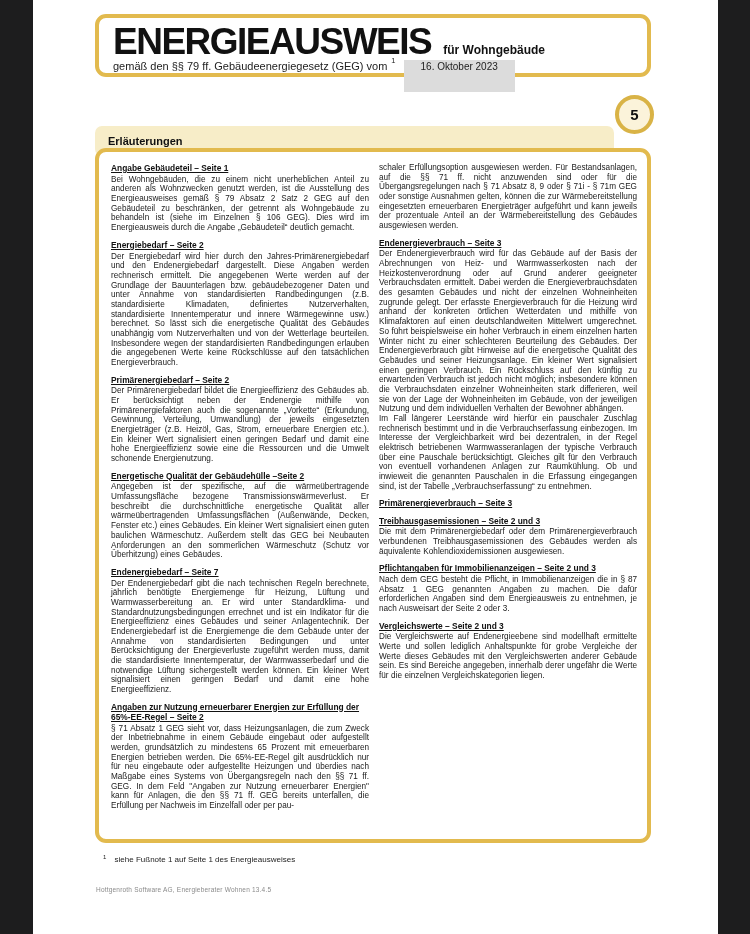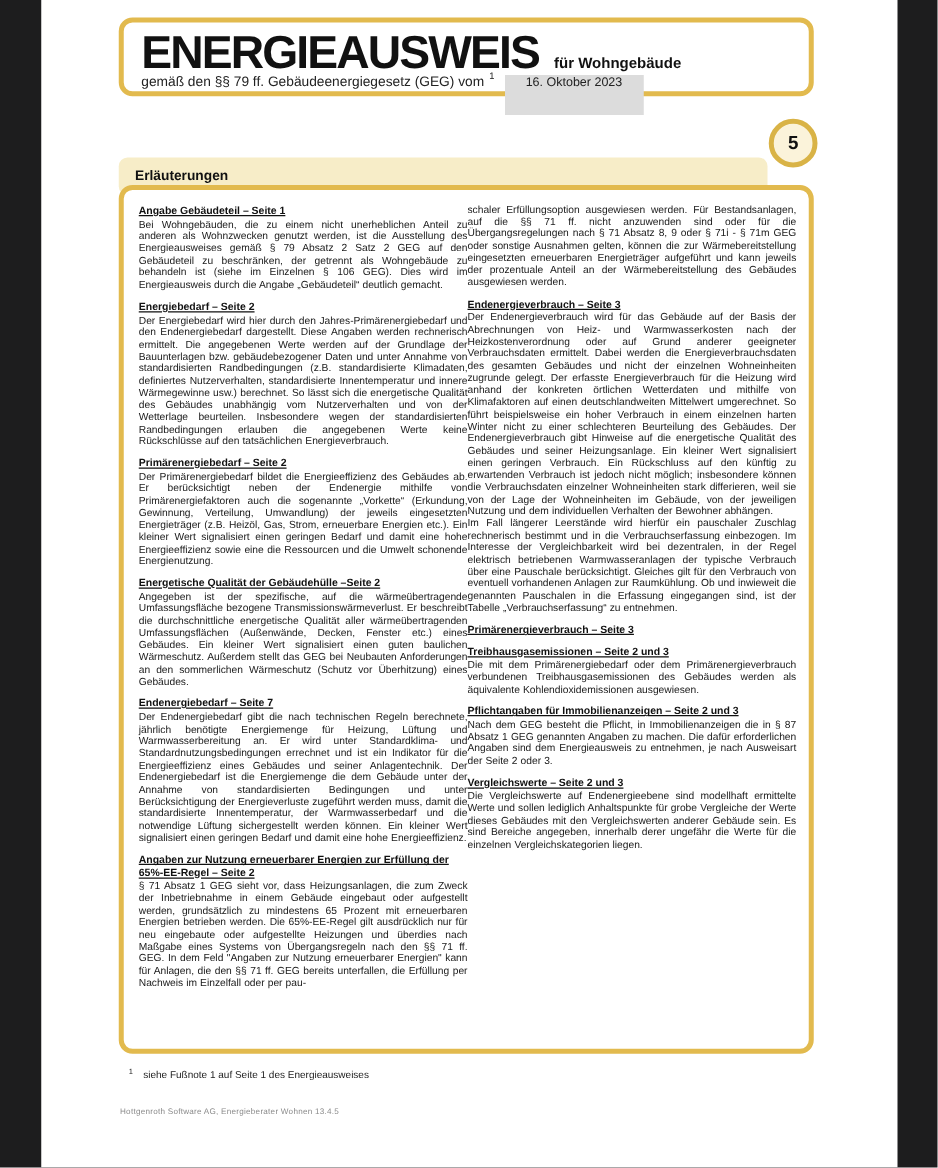--- a/index.html
+++ b/index.html
@@ -40,21 +40,21 @@
     position:absolute; left:582px; top:95px; width:39px; height:39px;
     border:4.5px solid var(--accent-dark,#d9b346); border-radius:50%;
     background:#fbf3da; display:flex; align-items:center; justify-content:center;
     font-size:15px; font-weight:bold; color:#111;
   }
   
   .content-box {
     position:absolute; left:62px; top:148px; width:556px; height:695px;
     border:4px solid var(--accent,#e2ba4e); border-radius:11px;
     background:#fff; padding:11px 10px 6px 12px;
-    display:flex; overflow:hidden;
+    display:flex; gap:10px; overflow:hidden;
   }
   .col { flex:1; min-width:0; }
   .section { margin-bottom:7px; }
   .sec-heading {
     font-size:8.4px; font-weight:bold; text-decoration:underline;
     color:#111; line-height:1.22; margin-bottom:1.5px;
   }
   .sec-body {
     font-size:8.2px; line-height:1.18; text-align:justify;
     color:#1a1a1a; word-spacing:0.2px;

